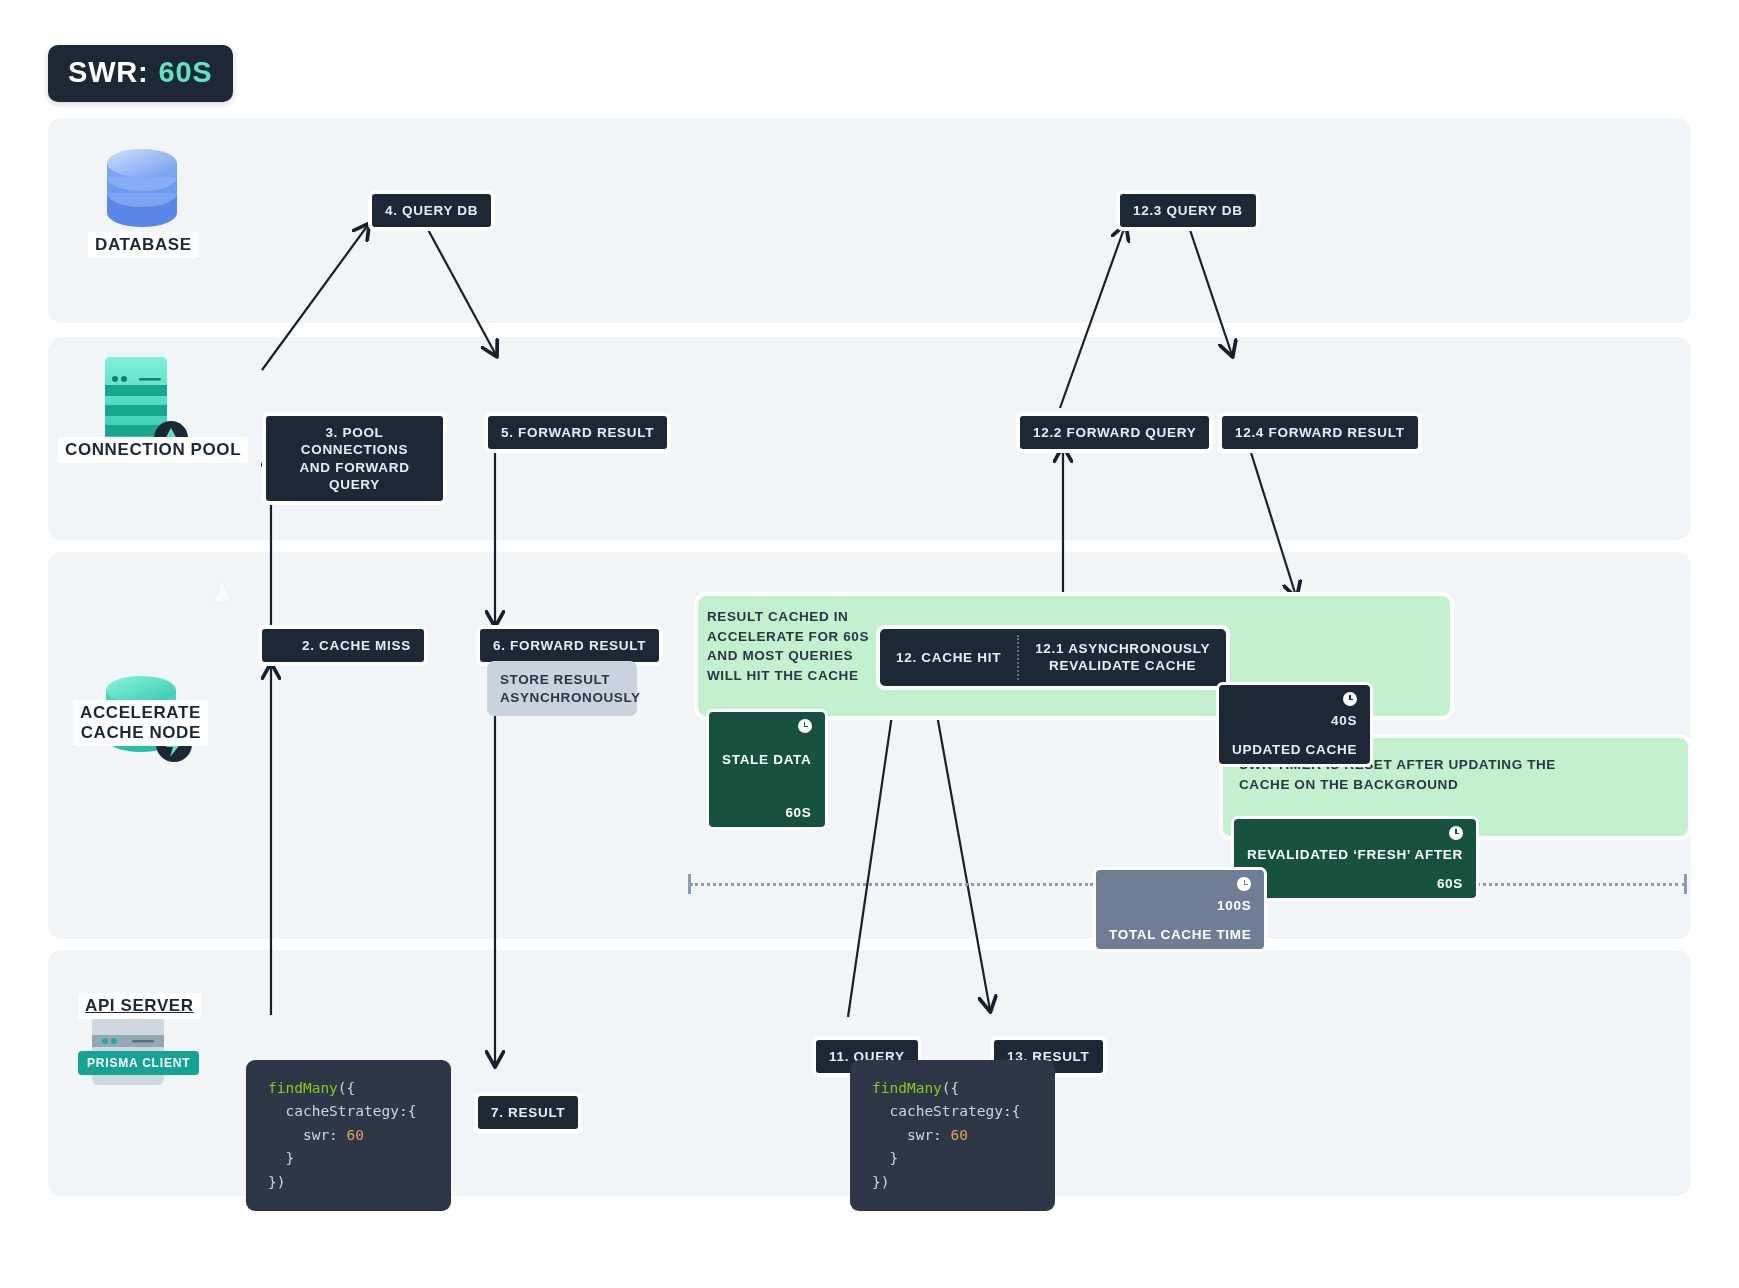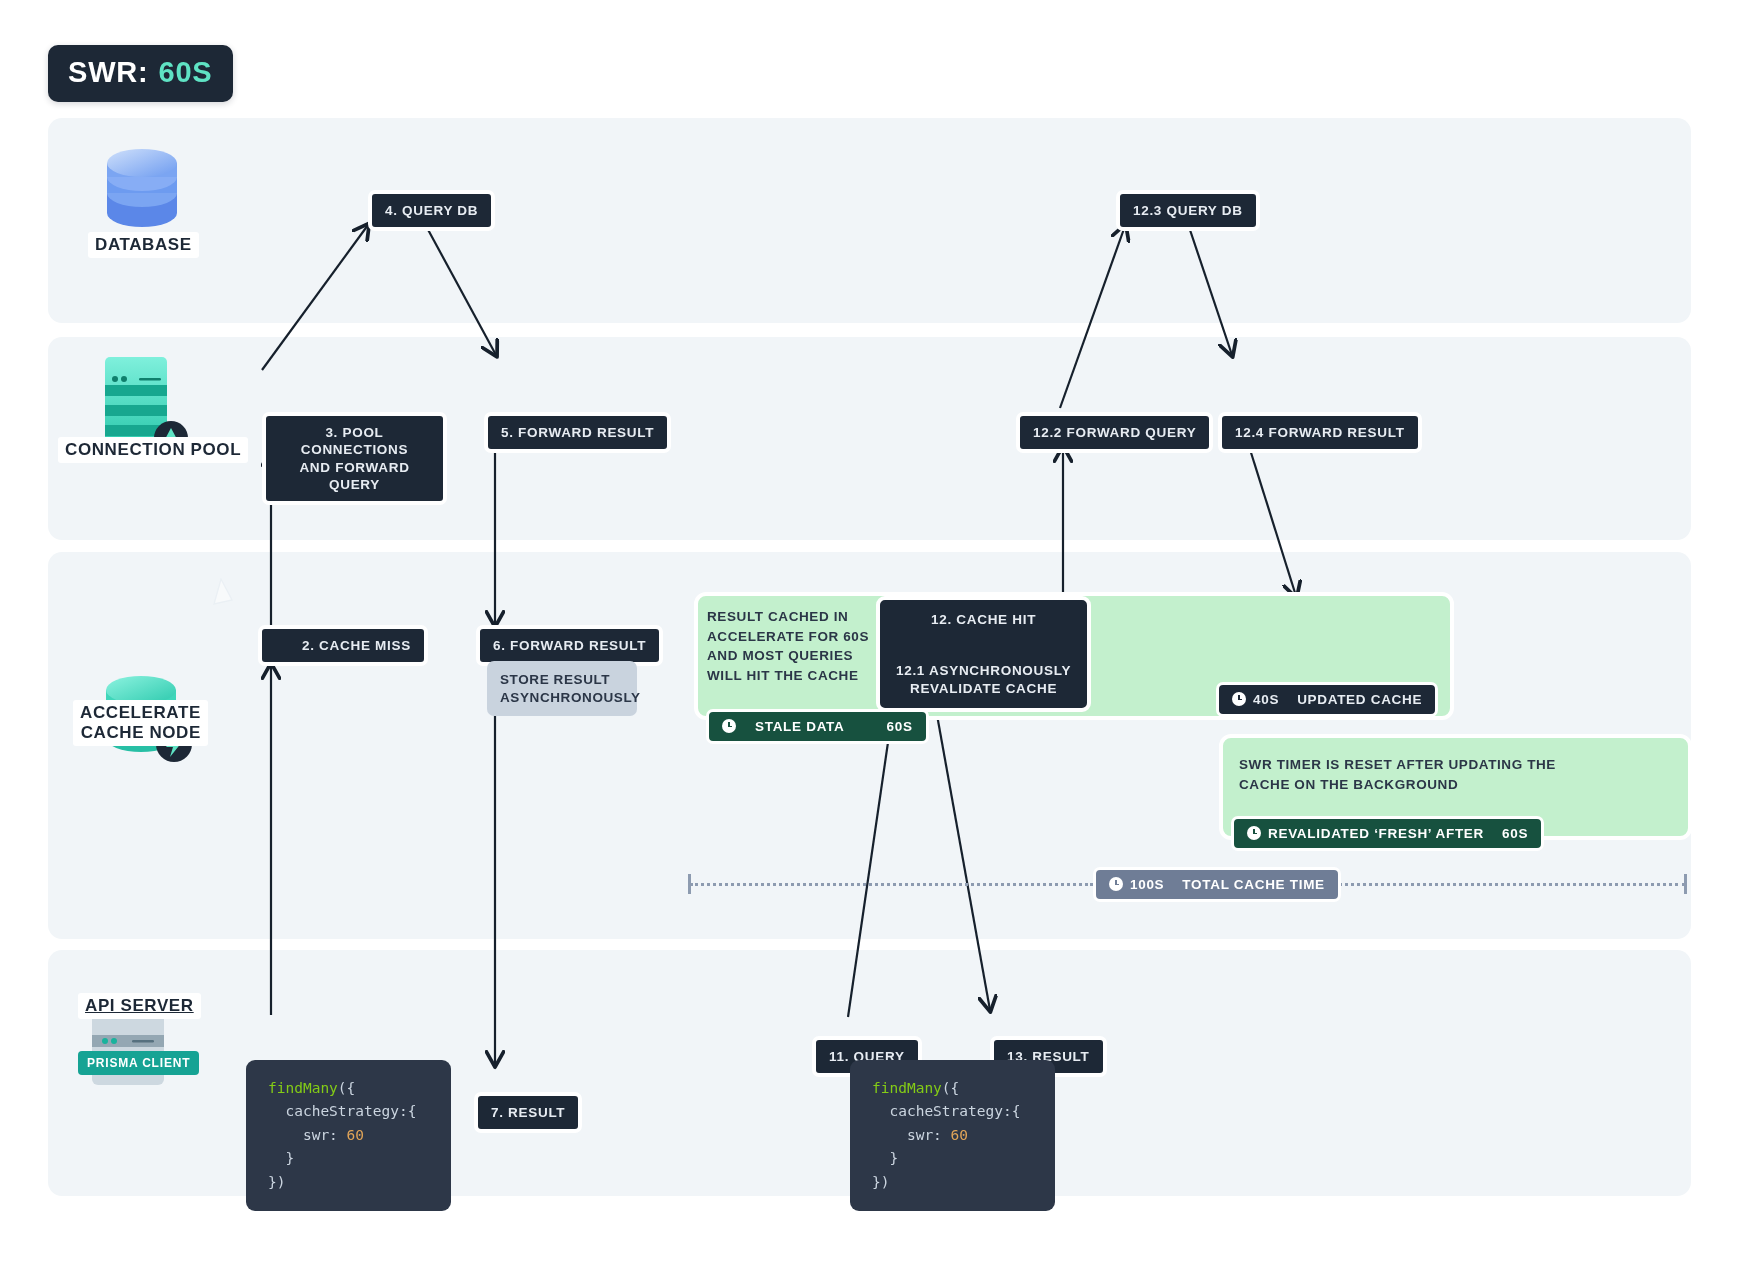--- a/index.html
+++ b/index.html
@@ -112,26 +112,27 @@
     position: absolute;
     color: #2b3647;
     font-size: 13.5px; font-weight: 700; letter-spacing: .6px;
     line-height: 1.45;
     white-space: pre-line;
   }
 
   
   .badge {
     position: absolute;
-    display: flex; align-items: flex-start; gap: 7px;
+    display: flex; align-items: flex-end; gap: 7px;
     border-radius: 7px;
     padding: 7px 13px;
     font-size: 13.5px; font-weight: 700; letter-spacing: .7px;
     border: 3px solid #ffffff;
     white-space: nowrap;
+    flex-direction: column;
   }
   .badge.green { background: #17513f; color: #ffffff; }
   .badge.dark  { background: #1d2836; color: #e7ecf2; }
   .badge.slate { background: #6f7d96; color: #ffffff; }
   .badge .sep { display: inline-block; width: 4px; }
   .clock {
     width: 14px; height: 14px; border-radius: 50%;
     background: #ffffff; position: relative; flex: 0 0 auto;
   }
   .clock::before, .clock::after {
@@ -338,21 +339,21 @@
 
   <div class="chip" style="left:1218px; top:412px;">12.4 FORWARD RESULT</div>
 
   <div class="chip" style="left:258px; top:625px;padding-left:40px;">2. CACHE MISS</div>
 
   <div class="chip" style="left:476px; top:625px;">6. FORWARD RESULT</div>
 
   <div class="note-grey" style="left:487px; top:661px; width:150px;">STORE RESULT
 ASYNCHRONOUSLY</div>
 
-  <div class="chip-split" style="left:876px; top:596px;flex-direction:column;">
+  <div class="chip-split" style="left:876px; top:625px;">
     <div class="part">12. CACHE HIT</div>
     <div class="divider"></div>
     <div class="part">12.1 ASYNCHRONOUSLY
 REVALIDATE CACHE</div>
   </div>
 
 
   <div class="chip" style="left:474px; top:1092px;">7. RESULT</div>
 
   <div class="chip" style="left:812px; top:1036px;">11. QUERY</div>

